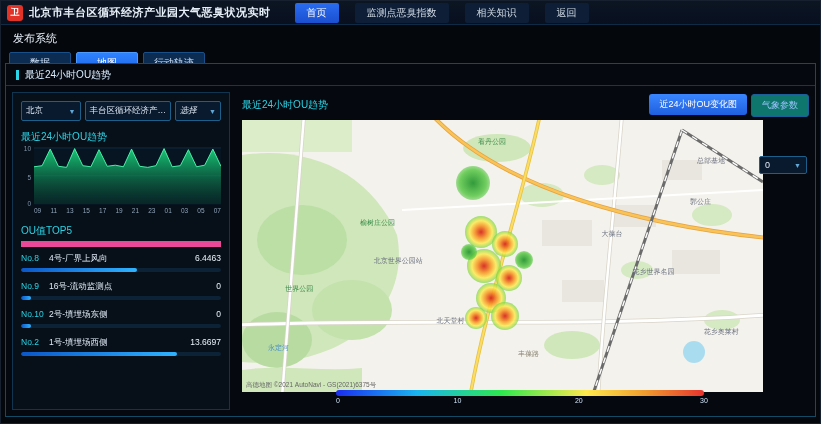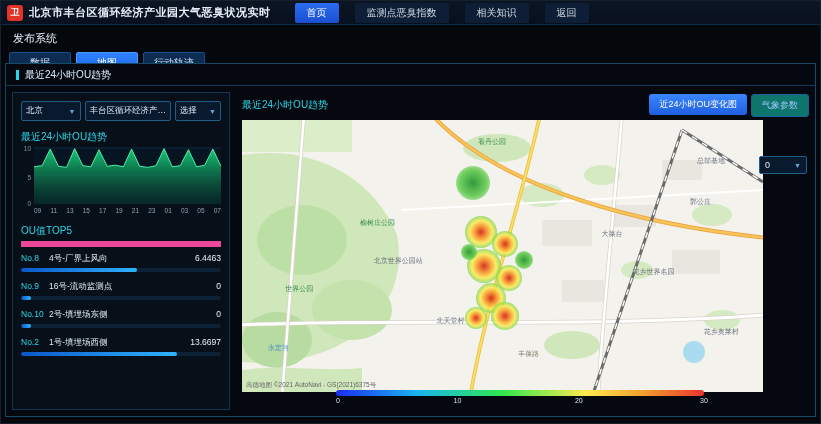--- a/index.html
+++ b/index.html
@@ -54,21 +54,21 @@
     position:absolute; left:6px; top:28px; width:218px; bottom:6px;
     background:#071019; border:1px solid #0f3550; padding:8px 8px 4px 8px;
   }
   .select-row { display:flex; gap:4px; }
   .select {
     height:20px; background:#0a1a2e; border:1px solid #1b5f8a; border-radius:2px;
     color:#dfe9f5; font-size:8.5px; display:flex; align-items:center;
     padding:0 4px; cursor:pointer; overflow:hidden; white-space:nowrap;
   }
   .select .chev { margin-left:auto; color:#5fa8d8; font-size:7px; padding-left:3px; }
-  .sel-city { width:62px; } .sel-park { width:90px; } .sel-pick { width:48px; }
+  .sel-city { width:62px; } .sel-park { width:90px; } .sel-pick { width:48px;font-style:italic; }
   .teal-title { color:#2bd4e6; font-size:10px; margin:9px 0 3px 0; }
   .chart-box { position:relative; height:58px; margin-left:13px; background:rgba(10,30,48,.35); }
   .chart-box svg { position:absolute; inset:0; }
   .y-labels { position:absolute; left:-13px; top:0; bottom:0; width:12px; font-size:6.5px; color:#7f93a8; }
   .y-labels span { position:absolute; right:2px; }
   .x-labels { display:flex; justify-content:space-between; margin:2px 0 0 13px; font-size:6.5px; color:#8fa3b8; }
   .top5-title { color:#2bd4e6; font-size:10px; margin:10px 0 6px 0; border-bottom:6px solid #ec4899; padding-bottom:3px; }
   .rank-row { margin-bottom:9px; }
   .rank-line { display:flex; align-items:baseline; font-size:8.5px; margin-bottom:3px; }
   .rank-no { color:#2bd4e6; width:28px; }

